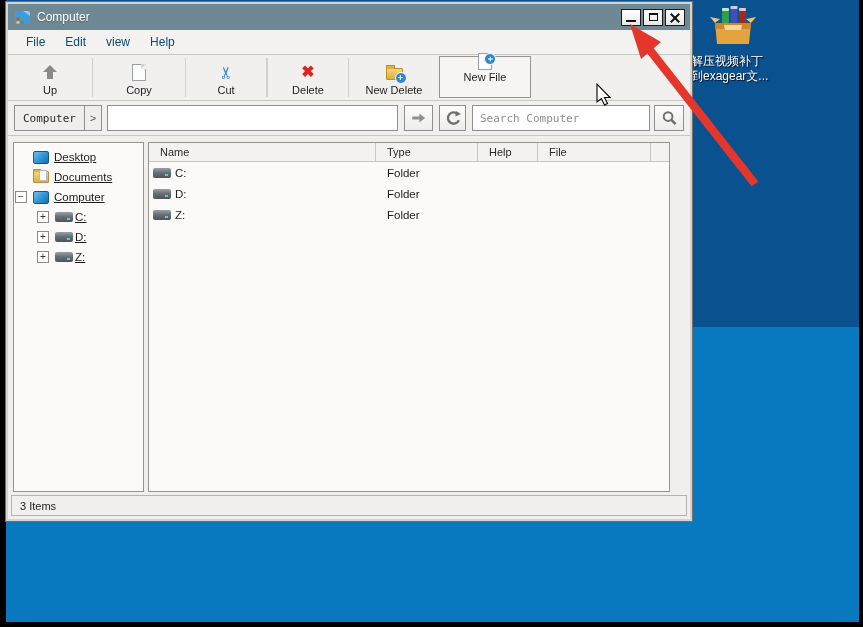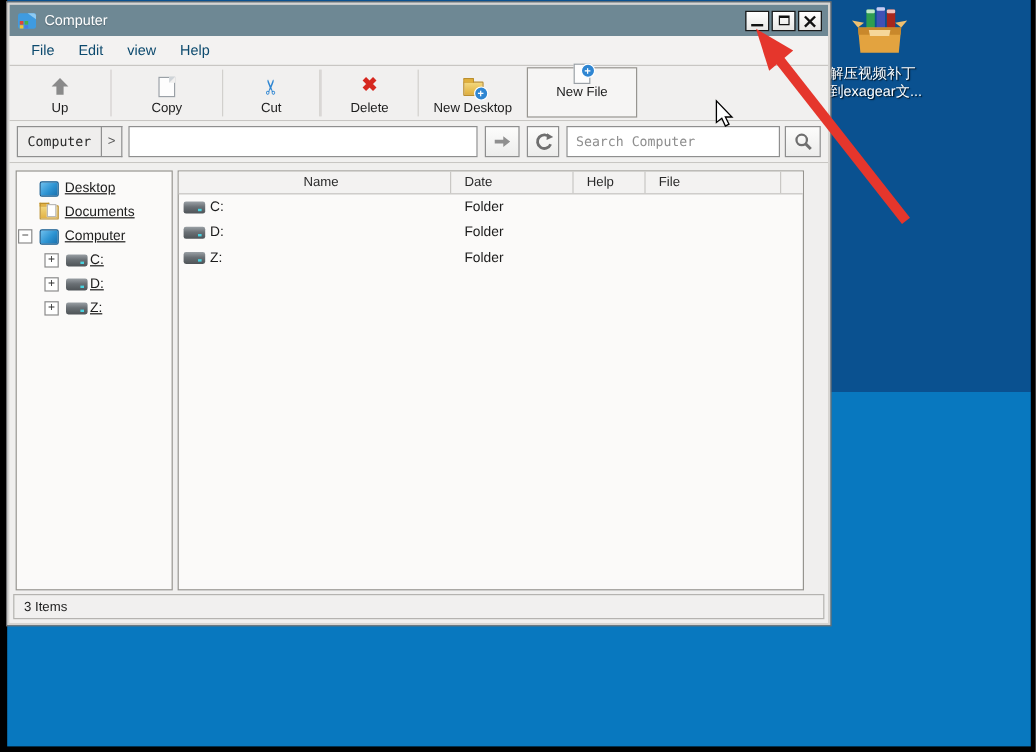--- a/index.html
+++ b/index.html
@@ -99,21 +99,21 @@
     background:#fff; border:1px solid #b9b9b9; }
   .i-drive { width:18px; height:10px; border-radius:2px;
     background:linear-gradient(#9aa0a5 0%,#6a7075 45%,#4e5357 100%); position:relative; flex:none; }
   .i-drive::after { content:""; position:absolute; right:3px; bottom:2px; width:3px; height:2px; background:#49d3e0; }
 
   .list-header { height:19px; display:flex; background:#f3f2f1; border-bottom:1px solid #c6c4c1;
     flex:none; font-size:11px; color:#2a2a2a; }
   .hcell { border-right:1px solid #c9c7c4; padding:3px 0 0 11px; flex:none; }
   .lrow { height:21px; display:flex; align-items:center; font-size:11.5px; color:#1c1c1c; flex:none; }
   .lcell { flex:none; display:flex; align-items:center; padding-left:11px; overflow:hidden; }
-  .c-name { width:227px;text-align:center; } .c-type { width:102px; } .c-size { width:60px; } .c-date { width:113px; }
+  .c-name { width:227px; } .c-type { width:102px; } .c-size { width:60px; } .c-date { width:113px; }
   .hfill { flex:1; border-right:none; }
   .lrow .i-drive { margin-right:4px; margin-left:-7px; }
 
   .statusbar { position:absolute; left:3px; right:3px; bottom:3px; height:21px;
     background:#f1f0ef; border:1px solid #b5b3b0; display:flex; align-items:center;
     font-size:11px; color:#1c1c1c; padding-left:8px; }
 
   .overlay { position:absolute; left:0; top:0; pointer-events:none; z-index:50; }
 </style>
 </head>
@@ -202,21 +202,21 @@
         <div class="ticon">
             <span class="i-del">✖</span>
           </div>
         <div class="tlabel">Delete</div>
       </div>
       <div class="tsep"></div>
       <div class="tbtn" style="width:90px">
         <div class="ticon">
             <span class="i-folder badge-plus"></span>
           </div>
-        <div class="tlabel">New Desktop</div>
+        <div class="tlabel">New Delete</div>
       </div>
       <div class="tbtn hovered" style="width:92px">
         <div class="ticon">
             <span class="i-page badge-plus"></span>
           </div>
         <div class="tlabel">New File</div>
       </div>
     </div>
 
     <div class="addressbar">
@@ -274,21 +274,21 @@
         <div class="trow child">
           <span class="texp box">+</span>
           <span class="i-drive"></span>
           <span class="tlab" style="margin-left:2px">Z:</span>
         </div>
       </div>
 
       <div class="pane list-pane">
         <div class="list-header">
           <div class="hcell c-name">Name</div>
-          <div class="hcell c-type">Date</div>
+          <div class="hcell c-type">Type</div>
           <div class="hcell c-size">Help</div>
           <div class="hcell c-date">File</div>
           <div class="hcell hfill"></div>
         </div>
         <div class="lrow">
           <div class="lcell c-name">
               <span class="i-drive"></span>
               <span>C:</span>
             </div>
           <div class="lcell c-type">Folder</div>

